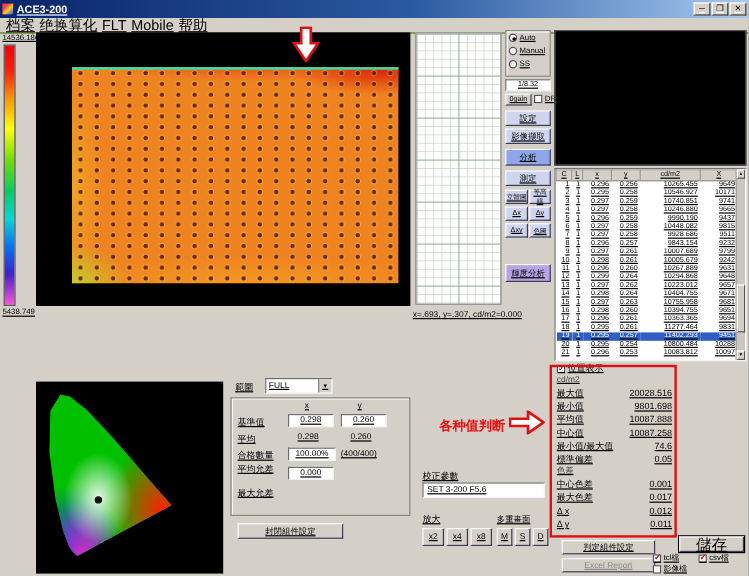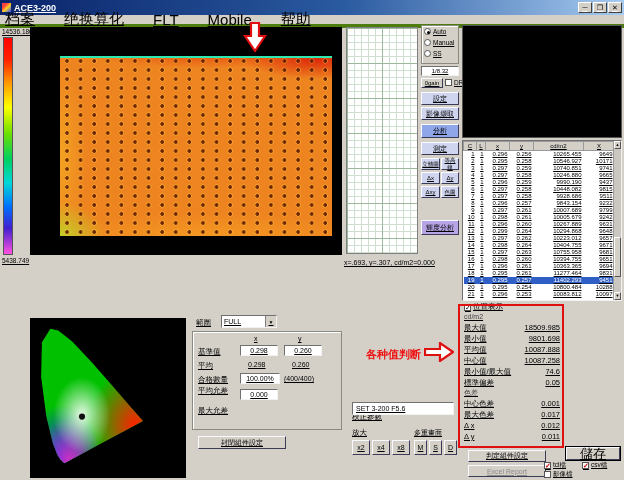--- a/index.html
+++ b/index.html
@@ -10,22 +10,22 @@
 
   
   .titlebar{left:0;top:0;width:624px;height:15px;display:flex;align-items:center;padding:0 2px;
     background:linear-gradient(90deg,#0a246a,#2a5aa0 55%,#a6caf0);color:#fff;font-size:9px;font-weight:bold;}
   .app-icon{width:9px;height:9px;margin-right:3px;background:linear-gradient(135deg,#ff4040 30%,#ffd020 55%,#3050ff);}
   .win-btns{margin-left:auto;display:flex;gap:1px;}
   .win-btn{width:14px;height:11px;background:#d4d0c8;border:1px solid;border-color:#fff #404040 #404040 #fff;
     color:#000;font-size:7px;line-height:9px;text-align:center;font-weight:normal;}
 
   
-  .menubar{left:0;top:15px;width:624px;height:13px;background:#d4d0c8;border-bottom:4px solid #4d7c0f;
-    display:flex;gap:29px;align-items:center;padding:0 5px;font-size:15px;}
+  .menubar{left:0;top:15px;width:624px;height:13px;background:#d4d0c8;border-bottom:1px solid #4d7c0f;
+    display:flex;gap:4px;align-items:center;padding:0 5px;font-size:12px;}
   .menu-item{cursor:default;}
 
   
   .cb-label{font-size:6.5px;}
   .colorbar{left:3px;top:37px;width:10px;height:218px;border:1px solid #555;
     background:linear-gradient(180deg,#ff0000 0%,#ff2000 10%,#ff9000 20%,#ffff00 32%,#70e000 44%,
       #00d060 56%,#00d8d8 67%,#0070ff 78%,#4020d0 88%,#ff50e0 100%);}
 
   
   .heatmap-panel{left:30px;top:27px;width:312px;height:228px;background:#000;}
@@ -377,21 +377,21 @@
 
   <label class="abs pos-cb">
     <span class="cbx">✓</span>
     <span>位置表示</span>
   </label>
 
   <div class="abs stats" id="stats">
       <div class="stat-head">cd/m2</div>
       <div class="stat-row">
         <span>最大值</span>
-        <span>18509.985</span>
+        <span>20028.516</span>
       </div>
       <div class="stat-row">
         <span>最小值</span>
         <span>9801.698</span>
       </div>
       <div class="stat-row">
         <span>平均值</span>
         <span>10087.888</span>
       </div>
       <div class="stat-row">
@@ -489,21 +489,21 @@
   <span class="abs lbl-s" style="left:248px;top:361px;">0.298</span>
   <span class="abs lbl-s" style="left:292px;top:361px;">0.260</span>
   <span class="abs lbl" style="left:198px;top:375px;">合格數量</span>
   <div class="abs sunken val-box" style="left:240px;top:373px;width:40px;height:11px;">100.00%</div>
   <span class="abs lbl-s" style="left:284px;top:375px;">(400/400)</span>
   <span class="abs lbl" style="left:198px;top:386px;">平均允差</span>
   <div class="abs sunken val-box" style="left:240px;top:389px;width:38px;height:11px;">0.000</div>
   <span class="abs lbl" style="left:198px;top:406px;">最大允差</span>
   <button class="abs btn gray" style="left:198px;top:436px;width:88px;height:13px;">封閉組件設定</button>
 
-  <span class="abs lbl" style="left:352px;top:392px;margin-top:20px;">校正參數</span>
+  <span class="abs lbl" style="left:352px;top:392px;">校正參數</span>
   <div class="abs sunken val-box" style="left:352px;top:402px;width:102px;height:13px;justify-content:flex-start;padding-left:3px;">SET 3-200 F5.6</div>
   <span class="abs lbl" style="left:352px;top:428px;">放大</span>
   <span class="abs lbl-s" style="left:414px;top:428px;">多重畫面</span>
   <div class="abs" id="zoom-btns" style="left:352px;top:440px;display:flex;gap:2px;">
       <button class="btn gray" style="width: 18px; height: 15px;">x2</button>
       <button class="btn gray" style="width: 18px; height: 15px;">x4</button>
       <button class="btn gray" style="width: 18px; height: 15px;">x8</button>
     </div>
   <div class="abs" id="multi-btns" style="left:414px;top:440px;display:flex;gap:2px;">
       <button class="btn gray" style="width: 13px; height: 15px;">M</button>

